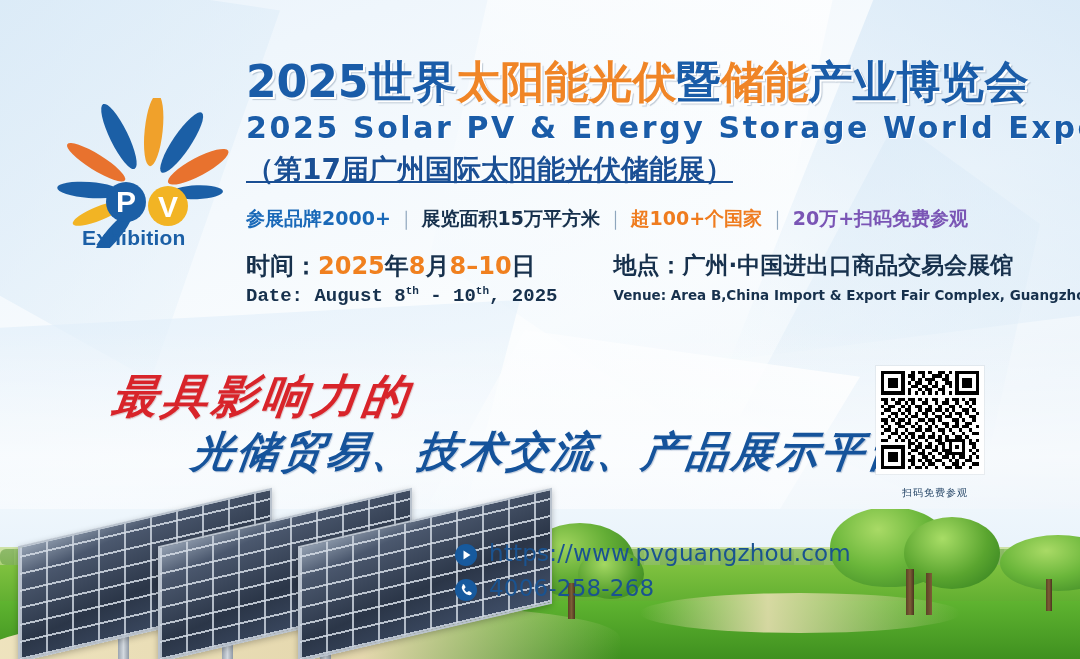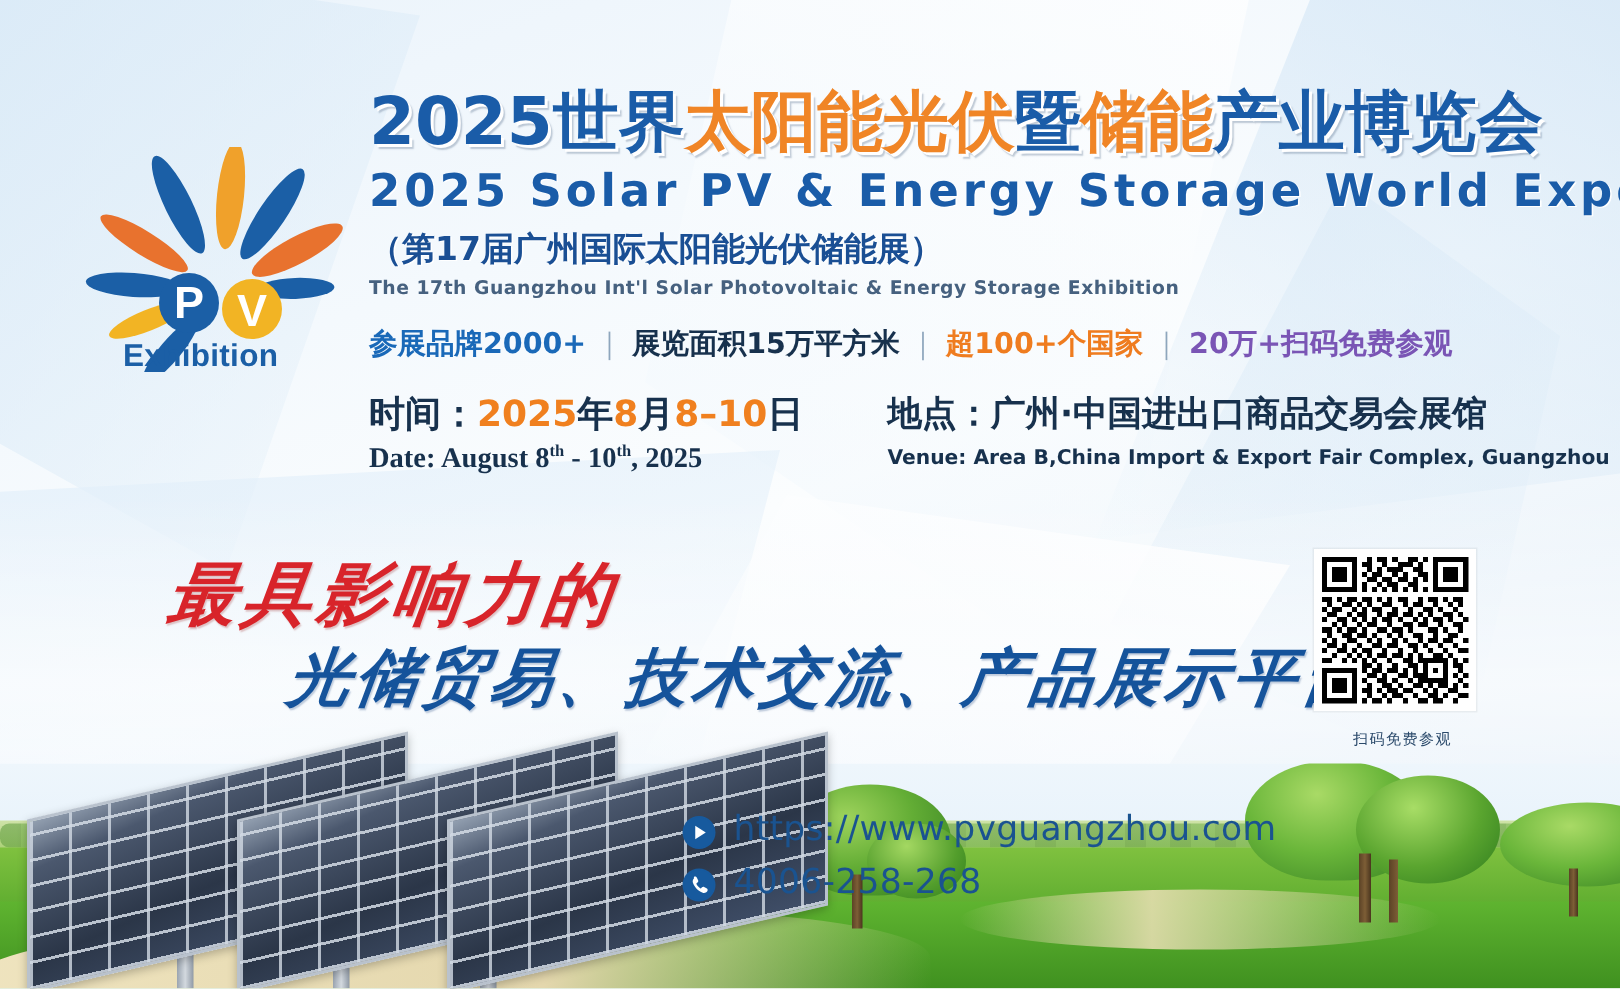--- a/index.html
+++ b/index.html
@@ -107,42 +107,42 @@
   .title-cn{font-size:44px;font-weight:700;line-height:52px;letter-spacing:0px;white-space:nowrap;
      font-family:"DejaVu Sans","Liberation Sans",sans-serif;
      text-shadow:2px 2px 0 #ffffff, 3px 3px 1px rgba(120,140,165,.45);}
   .cn-blue{color:#1a5ca8;}
   .cn-orange{color:#f08526;}
 
   .title-en{font-size:30px;font-weight:700;color:#1a5ca8;letter-spacing:2.6px;
      margin-top:2px;white-space:nowrap;font-family:"DejaVu Sans","Liberation Sans",sans-serif;
      text-shadow:1px 1px 0 #fff;}
 
-  .title-cn2{font-size:22px;font-weight:700;color:#1a4f94;margin-top:6px;white-space:nowrap;
-     font-family:"DejaVu Sans","Liberation Sans",sans-serif;text-shadow:1px 1px 0 #fff;}
+  .title-cn2{font-size:28px;font-weight:700;color:#1a4f94;margin-top:6px;white-space:nowrap;
+     font-family:"DejaVu Sans","Liberation Sans",sans-serif;text-shadow:1px 1px 0 #fff;text-decoration:underline;}
 
   .title-en2{font-size:12.5px;font-weight:600;color:#46617f;letter-spacing:.35px;margin-top:3px;
      white-space:nowrap;font-family:"DejaVu Sans","Liberation Sans",sans-serif;}
 
   .stats{margin-top:17px;font-size:19px;font-weight:700;white-space:nowrap;
      font-family:"DejaVu Sans","Liberation Sans",sans-serif;}
   .st-blue{color:#1a69b8;}
   .st-dark{color:#17314d;text-align:right;}
   .st-orange{color:#ef7c1f;}
   .st-purple{color:#7a55b5;}
   .sep{color:#8ea6bd;font-weight:400;padding:0 6px;}
 
   .datarow{margin-top:18px;display:flex;align-items:flex-start;}
   .dcol{}
   .dcol.right{margin-left:56px;}
   .d-cn{font-size:24px;font-weight:700;color:#17314d;white-space:nowrap;
      font-family:"DejaVu Sans","Liberation Sans",sans-serif;}
   .d-cn .hot{color:#f0801f;text-align:center;}
   .d-en{font-size:19px;font-weight:600;color:#17314d;margin-top:3px;white-space:nowrap;
-     font-family:Liberation Serif, serif;}
+     font-family:Liberation Mono, monospace;}
   .d-en sup{font-size:11px;}
   .v-cn{font-size:23px;font-weight:700;color:#17314d;white-space:nowrap;
      font-family:"DejaVu Sans","Liberation Sans",sans-serif;}
   .v-en{font-size:13.5px;font-weight:700;color:#17314d;margin-top:6px;white-space:nowrap;
      font-family:"DejaVu Sans","Liberation Sans",sans-serif;}
 
   
   .slogan1{position:absolute;left:112px;top:366px;font-size:46px;font-weight:700;color:#d8242a;
      letter-spacing:4px;white-space:nowrap;font-style:italic;
      font-family:"DejaVu Serif","Liberation Serif",serif;
@@ -240,21 +240,20 @@
   </div>
 
   <div class="content">
 
     <div class="title-cn">
       <span class="cn-blue">2025世界</span><span class="cn-orange">太阳能光伏</span><span class="cn-blue">暨</span><span class="cn-orange">储能</span><span class="cn-blue">产业博览会</span>
     </div>
 
     <div class="title-en">2025 Solar PV &amp; Energy Storage World Expo</div>
     <div class="title-cn2">（第17届广州国际太阳能光伏储能展）</div>
-    <div class="title-en2">The 17th Guangzhou Int'l Solar Photovoltaic &amp; Energy Storage Exhibition</div>
 
     <div class="stats">
       <span class="st-blue">参展品牌2000+</span><span class="sep">｜</span><span class="st-dark">展览面积15万平方米</span><span class="sep">｜</span><span class="st-orange">超100+个国家</span><span class="sep">｜</span><span class="st-purple">20万+扫码免费参观</span>
     </div>
 
     <div class="datarow">
       <div class="dcol">
         <div class="d-cn"><span>时间：</span><span class="hot">2025</span><span>年</span><span class="hot">8</span><span>月</span><span class="hot">8–10</span><span>日</span></div>
         <div class="d-en"><span>Date: August 8</span><sup>th</sup><span> - 10</span><sup>th</sup><span>, 2025</span></div>
       </div>

